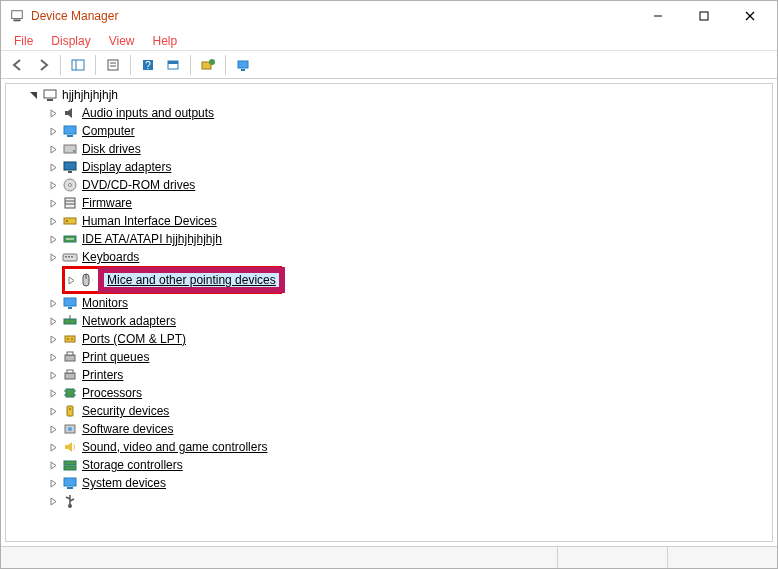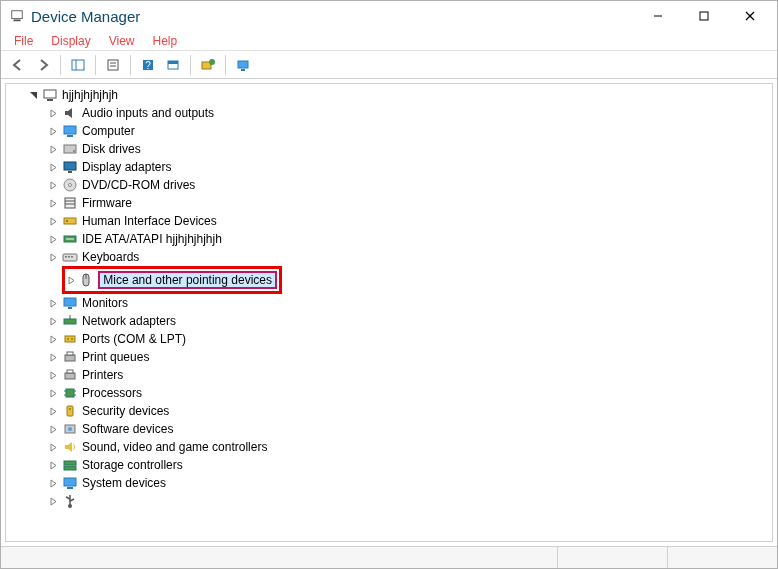--- a/index.html
+++ b/index.html
@@ -16,21 +16,21 @@
     overflow: hidden;
   }
   .titlebar {
     height: 30px;
     display: flex;
     align-items: center;
     padding: 0 4px 0 8px;
     background: #fff;
   }
   .title-icon { width: 16px; height: 16px; margin-right: 6px; display:flex; align-items:center; justify-content:center; }
-  .title-text { flex: 1; font-size: 15px; color: #0c4a6e; }
+  .title-text { flex: 1; font-size: 12px; color: #c2410c; }
   .win-btns { display: flex; }
   .win-btn {
     width: 46px; height: 28px;
     display: flex; align-items: center; justify-content: center;
     color: #000;
   }
   .menubar {
     height: 20px;
     display: flex;
     align-items: center;
@@ -76,24 +76,24 @@
     margin-right: 2px;
   }
   .expander.open { color: #000; }
   .node-icon {
     width: 16px; height: 16px;
     display: flex; align-items: center; justify-content: center;
     margin-right: 4px;
     flex-shrink:0;
   }
   .node-label { font-size: 12px; color: #000; }
-  .children { padding-left: 20px; }
+  .children { padding-left: 20px; text-decoration: underline; }
   .selected .node-label {
     background: #cde8ff;
-    border: 2px solid #be185d;
+    border: 6px solid #be185d;
     padding: 0 3px;
     border-radius: 0;
   }
   .highlight-box {
     border: 3px solid #e60000;
     padding: 2px 2px 2px 0;
     width: 220px;
     margin-left: 16px;
   }
   .highlight-box .tree-row { margin-left: 2px; }

